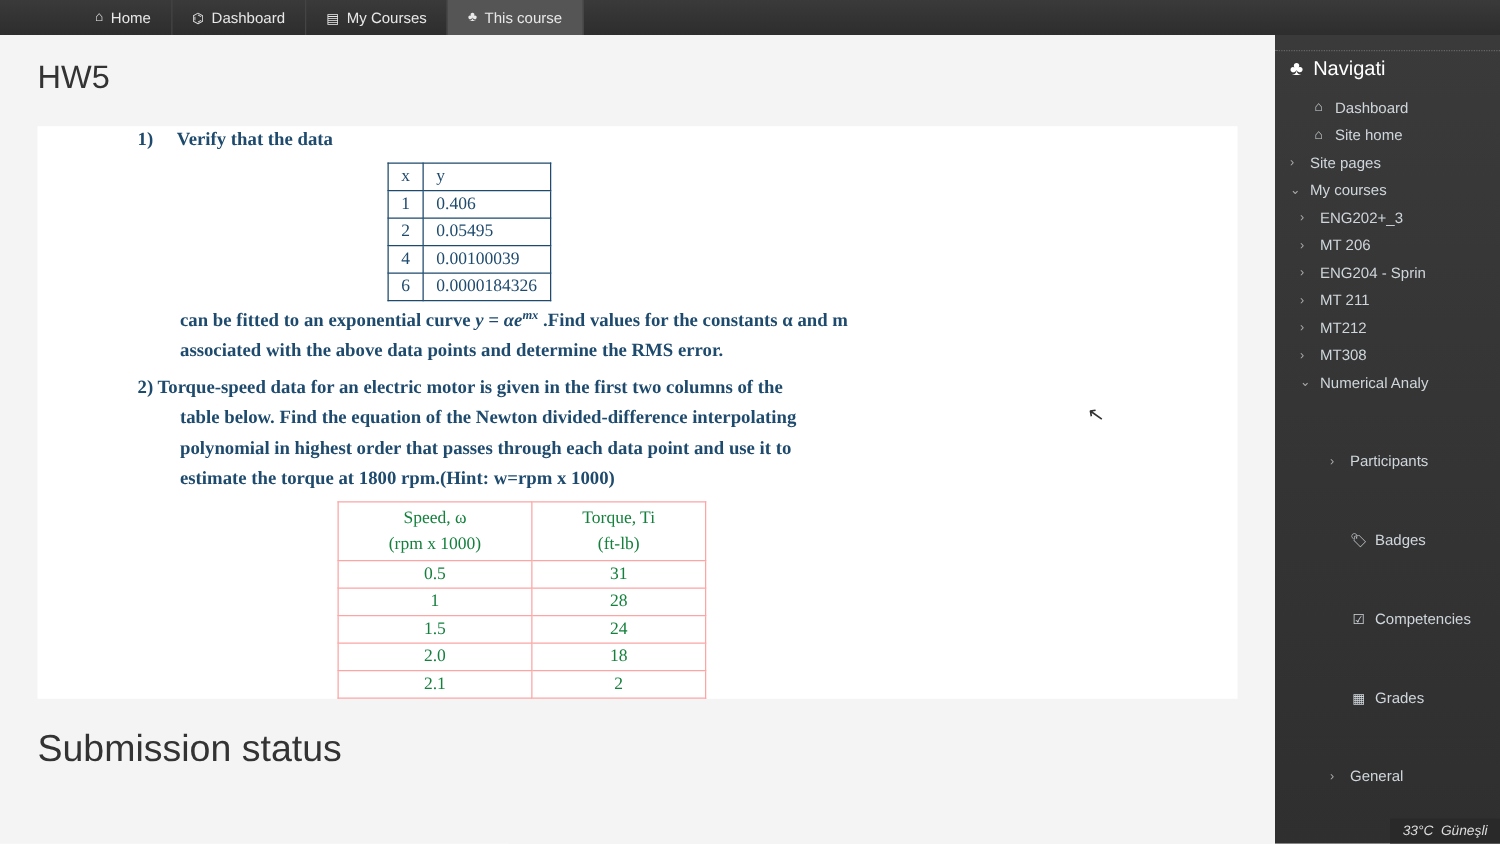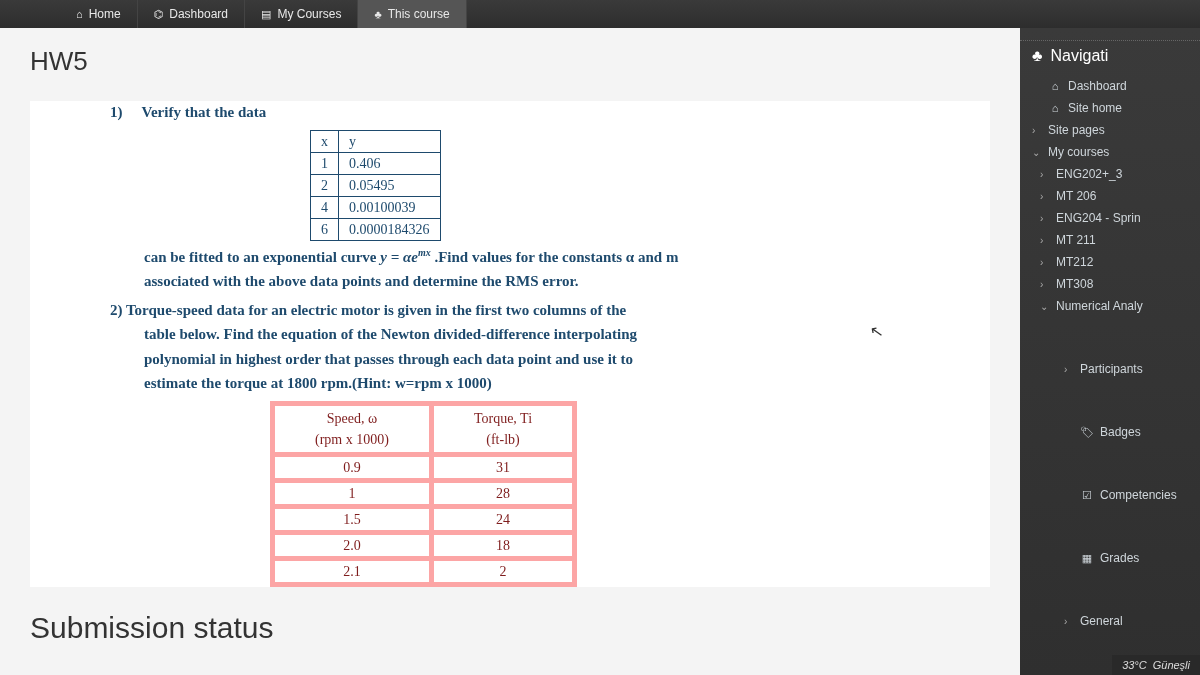--- a/index.html
+++ b/index.html
@@ -88,24 +88,24 @@
 }
 .paragraph.noindent { text-indent: 0; }
 .q2-block { margin-top: 6px; }
 .q2-num { font-weight: 700; }
 
 table.data-table2 {
   border-collapse: collapse;
   margin: 6px 0 6px 160px;
 }
 table.data-table2 td, table.data-table2 th {
-  border: 5px solid #fca5a5;
+  border: 1px solid #fca5a5;
   padding: 0 10px;
   font-size: 14px;
-  color: #7f1d1d;
+  color: #15803d;
   text-align: center;
   height: 20px;
 }
 table.data-table2 th { font-weight: 400; padding: 2px 40px; }
 
 .submission-head {
   font-size: 30px;
   color: #333;
   font-family: "Segoe UI", Arial, sans-serif;
   font-weight: 400;
@@ -263,21 +263,21 @@
           <th>
             <div>Speed, ω</div>
             <div>(rpm x 1000)</div>
           </th>
           <th>
             <div>Torque, Ti</div>
             <div>(ft-lb)</div>
           </th>
         </tr>
         <tr>
-              <td>0.9</td>
+              <td>0.5</td>
               <td>31</td>
             </tr>
         <tr>
               <td>1</td>
               <td>28</td>
             </tr>
         <tr>
               <td>1.5</td>
               <td>24</td>
             </tr>

